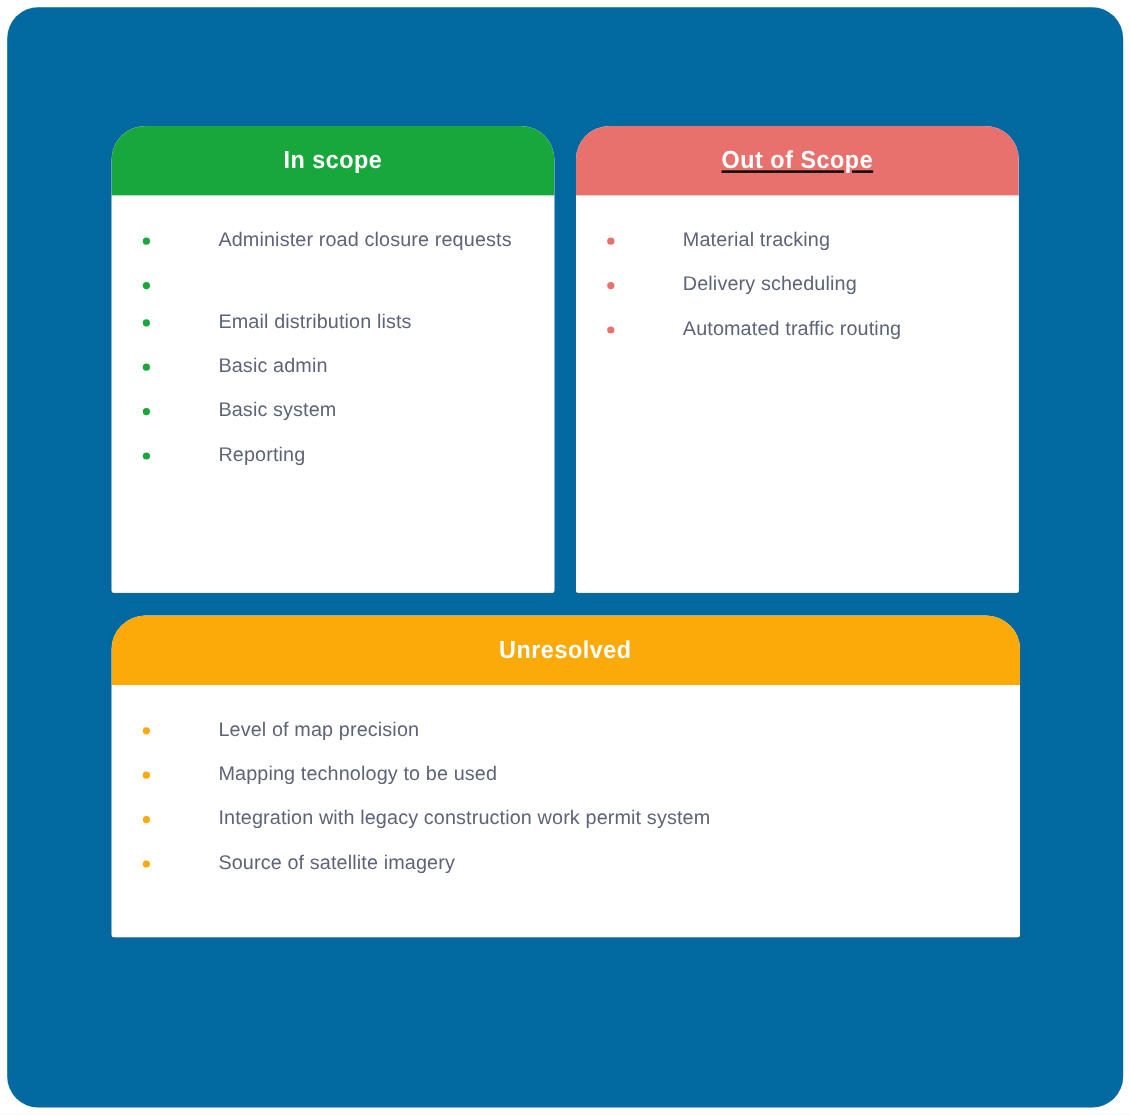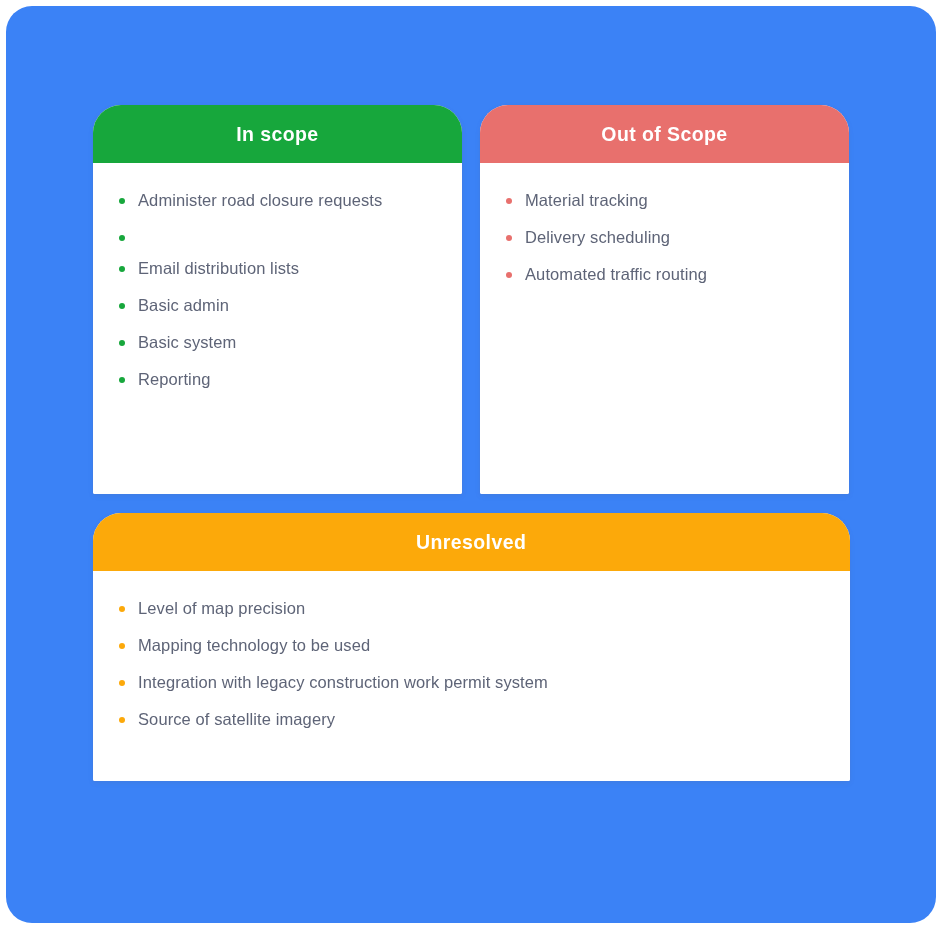--- a/index.html
+++ b/index.html
@@ -14,21 +14,21 @@
     font-family: "Liberation Sans", sans-serif;
     overflow: hidden;
   }
 
   .page-surface {
     position: absolute;
     left: 6px;
     top: 6px;
     width: 930px;
     height: 917px;
-    background: #3b82f6;
+    background: #0369a1;
     border-radius: 26px;
   }
 
   .board {
     position: absolute;
     left: 87px;
     top: 99px;
     width: 757px;
   }
 
@@ -82,39 +82,40 @@
     list-style: none;
     margin: 0;
     padding: 0;
   }
 
   .bullet-item {
     display: flex;
     align-items: flex-start;
     margin-bottom: 16.5px;
     line-height: 1.25;
+    gap: 44px;
   }
 
   .bullet-dot {
     flex: none;
     width: 6px;
     height: 6px;
     border-radius: 50%;
     margin-top: 8px;
     margin-right: 13px;
   }
 
   .bullet-text {
     font-size: 16.5px;
     color: #5e6477;
     letter-spacing: 0.1px;
   }
 
   .hdr-green  { background: #17a73c; }
-  .hdr-coral  { background: #e8706d; }
+  .hdr-coral  { background: #e8706d; text-decoration: underline; }
   .hdr-orange { background: #fca90a; }
 
   .dot-green  { background: #17a73c; }
   .dot-coral  { background: #e8706d; }
   .dot-orange { background: #fca90a; }
 </style>
 </head>
 <body>
 
 <div class="page-surface">

